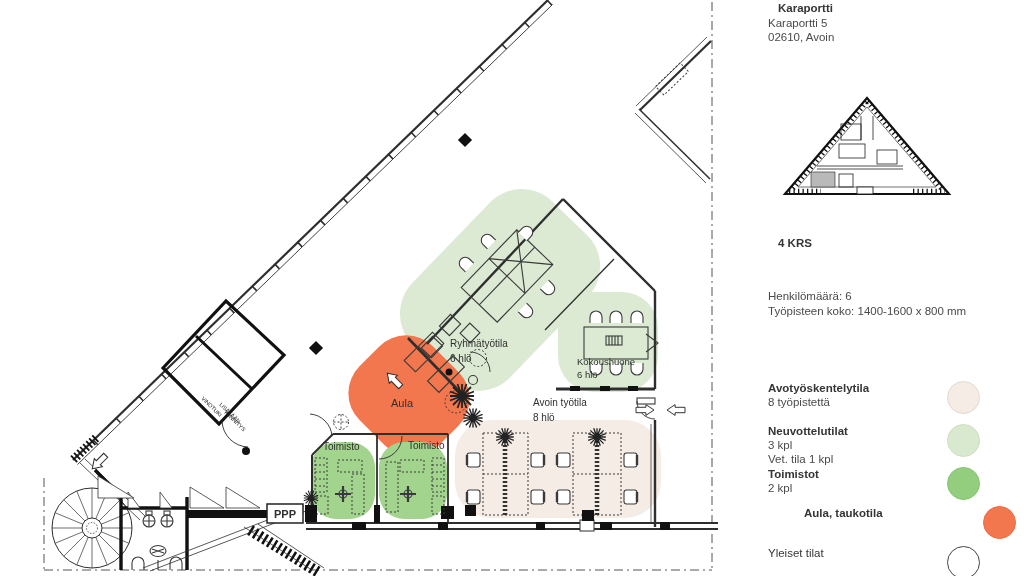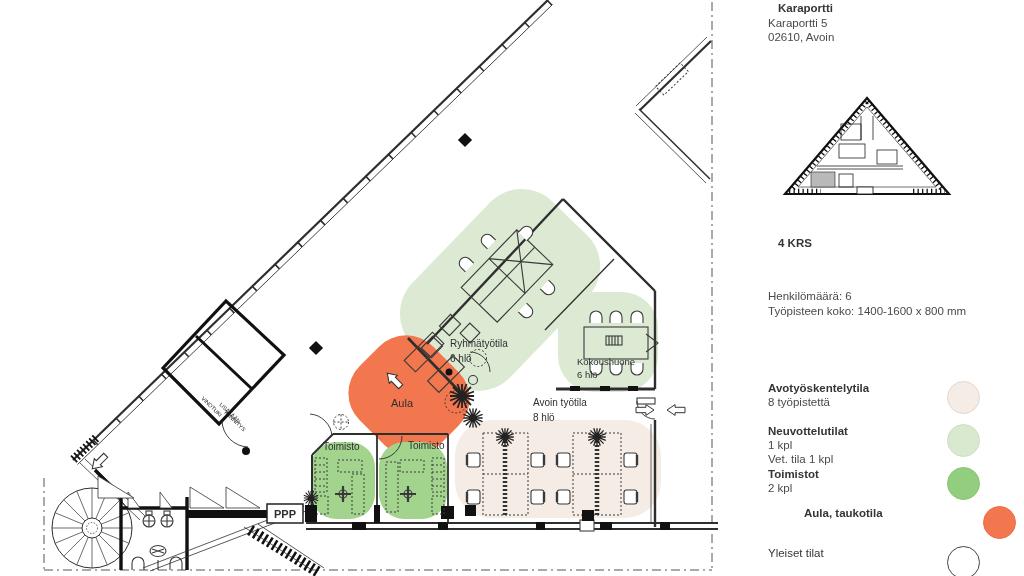--- a/index.html
+++ b/index.html
@@ -332,21 +332,21 @@
   <div class="legend-text">
     <div class="b">Avotyöskentelytila</div>
     <div>8 työpistettä</div>
   </div>
   <div class="legend-dot" style="background: rgb(244, 236, 229); border-color: rgb(228, 216, 205);"></div>
 </div>
 
 <div class="legend-row" style="top:424px;">
   <div class="legend-text">
     <div class="b">Neuvottelutilat</div>
-    <div>1 kpl</div>
+    <div>3 kpl</div>
     <div>Vet. tila 1 kpl</div>
   </div>
   <div class="legend-dot" style="background: rgb(217, 233, 208); border-color: rgb(203, 224, 191);"></div>
 </div>
 
 <div class="legend-row" style="top:467px;">
   <div class="legend-text">
     <div class="b">Toimistot</div>
     <div>2 kpl</div>
   </div>

